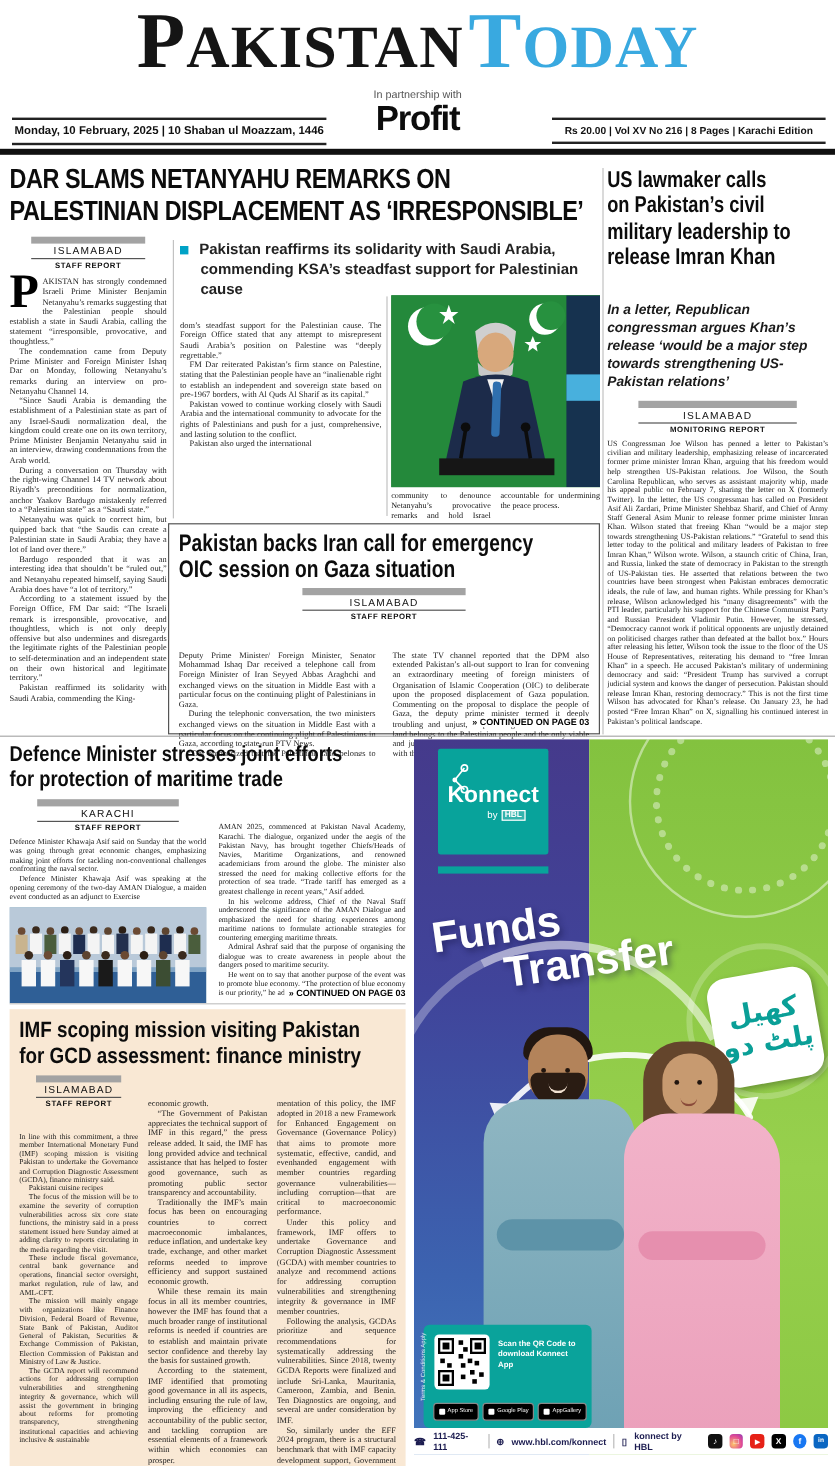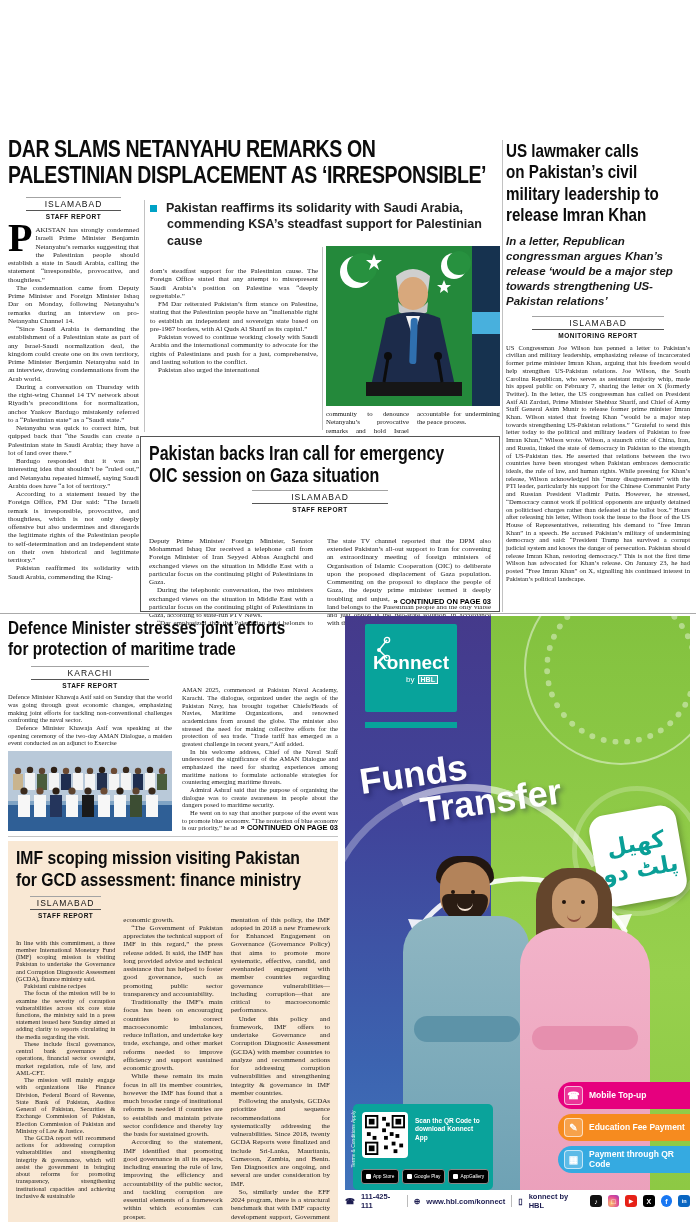--- a/index.html
+++ b/index.html
@@ -27,21 +27,21 @@
 
   
   .hl{font-family:"Liberation Sans",sans-serif;font-weight:bold;color:#0c0c0c;}
   .hl span{display:block;white-space:nowrap;}
   .sx80{transform:scaleX(.80);transform-origin:left top;}
   .sx85{transform:scaleX(.85);transform-origin:left top;}
   .lead-hl{left:8px;top:136px;font-size:23px;line-height:1.15;letter-spacing:-.5px;}
 
   
   .dl{font-family:"Liberation Sans",sans-serif;text-align:center;width:72%;margin:0 auto;}
-  .dl .city{font-size:8.5px;letter-spacing:1px;padding:1px 0;border-top:1px solid #a3a3a3;border-bottom:1px solid #555;}
+  .dl .city{font-size:8.5px;letter-spacing:1px;padding:1px 0;border-top:6px solid #a3a3a3;border-bottom:1px solid #555;}
   .dl .credit{font-size:6.5px;font-weight:bold;letter-spacing:.5px;padding-top:2px;}
 
   
   .bt{font-size:7px;line-height:1.18;text-align:justify;color:#1a1a1a;margin-top:20px;}
   .bt p{margin:0;text-indent:8px;}
   .bt p:first-child{text-indent:0;}
   .dropcap{float:left;font-weight:bold;font-size:40px;line-height:33px;padding:1px 3px 0 0;color:#000;}
 
   .lead-col1{left:8px;top:197px;width:131px;height:412px;overflow:hidden;}
   .lead-col1 .bt{margin-top:6px;}
@@ -58,21 +58,21 @@
   .oic .dl{width:40%;margin-top:3px;}
   .oic-body{display:flex;gap:14px;margin-top:4px;}
   .oic-col{width:50%;height:88px;overflow:hidden;}
   .continued{font-family:"Liberation Sans",sans-serif;font-weight:bold;font-size:7.5px;color:#000;}
   .continued::before{content:"\00BB  ";}
   .oic .continued{position:absolute;right:8px;bottom:5px;background:#fff;padding-left:4px;}
 
   
   .us{left:506px;top:140px;width:184px;height:472px;overflow:hidden;}
   .us-hl{font-size:19px;line-height:1.12;}
-  .us-sub{margin-top:9px;font-family:"Liberation Sans",sans-serif;font-style:italic;font-weight:bold;
+  .us-sub{margin-top:27px;font-family:"Liberation Sans",sans-serif;font-style:italic;font-weight:bold;
           font-size:11.5px;line-height:1.3;color:#1a1a1a;}
   .us .dl{margin-top:7px;}
   .us-body{margin-top:5px;font-size:6.6px;line-height:1.17;}
 
   
   .defence{left:8px;top:618px;width:330px;height:214px;}
   .def-hl{font-size:18px;line-height:1.18;}
   .def-cols{display:flex;gap:10px;margin-top:6px;}
   .def-c1{width:164px;}
   .def-c1 .bt{margin-top:4px;height:55px;overflow:hidden;font-size:6.5px;}
@@ -165,20 +165,30 @@
   .s-yt{background:#e62117;} .s-yt::before{content:"\25B6";font-size:5.5px;}
   .s-x{background:#000;} .s-x::before{content:"X";}
   .s-fb{background:#1877f2;border-radius:50%;} .s-fb::before{content:"f";}
   .s-li{background:#0a66c2;font-size:5.5px;} .s-li::before{content:"in";}
 </style>
 </head>
 <body>
 
 <div class="page">
 
+  <div class="abs" style="left:0;top:0;width:696px;height:130px;">
+    <div class="mast-title">
+      <span class="w w-black">Pakistan</span><span class="w w-blue">Today</span>
+    </div>
+    <div class="partner">In partnership with</div>
+    <div class="profit">Profit</div>
+    <div class="infobox info-left">Monday, 10 February, 2025  |  10 Shaban ul Moazzam, 1446</div>
+    <div class="infobox info-right">Rs 20.00 | Vol XV No 216 | 8 Pages | Karachi Edition</div>
+    <div class="rule-thick"></div>
+  </div>
 
   <div class="abs hl lead-hl sx85">
     <span>DAR SLAMS NETANYAHU REMARKS ON</span>
     <span>PALESTINIAN DISPLACEMENT AS ‘IRRESPONSIBLE’</span>
   </div>
 
   <div class="abs lead-col1">
     <div class="dl">
       <div class="city">ISLAMABAD</div>
       <div class="credit">STAFF REPORT</div>
@@ -488,34 +498,20 @@
       <div class="qrcaption">Scan the QR Code to download Konnect App</div>
       <div class="badges">
         <div class="badge">App Store</div>
         <div class="badge">Google Play</div>
         <div class="badge">AppGallery</div>
       </div>
     </div>
 
     <div class="terms">Terms &amp; Conditions Apply</div>
 
-    <div class="pills">
-      <div class="pill p1">
-        <span class="picon ic-phone"></span>
-        <span>Mobile Top-up</span>
-      </div>
-      <div class="pill p2">
-        <span class="picon ic-edu"></span>
-        <span>Education Fee Payment</span>
-      </div>
-      <div class="pill p3">
-        <span class="picon ic-qr"></span>
-        <span>Payment through QR Code</span>
-      </div>
-    </div>
 
     <div class="adfoot">
       <span class="fico">☎</span>
       <span>111-425-111</span>
       <span class="sep"></span>
       <span class="fico">⊕</span>
       <span>www.hbl.com/konnect</span>
       <span class="sep"></span>
       <span class="fico">▯</span>
       <span>konnect by HBL</span>

